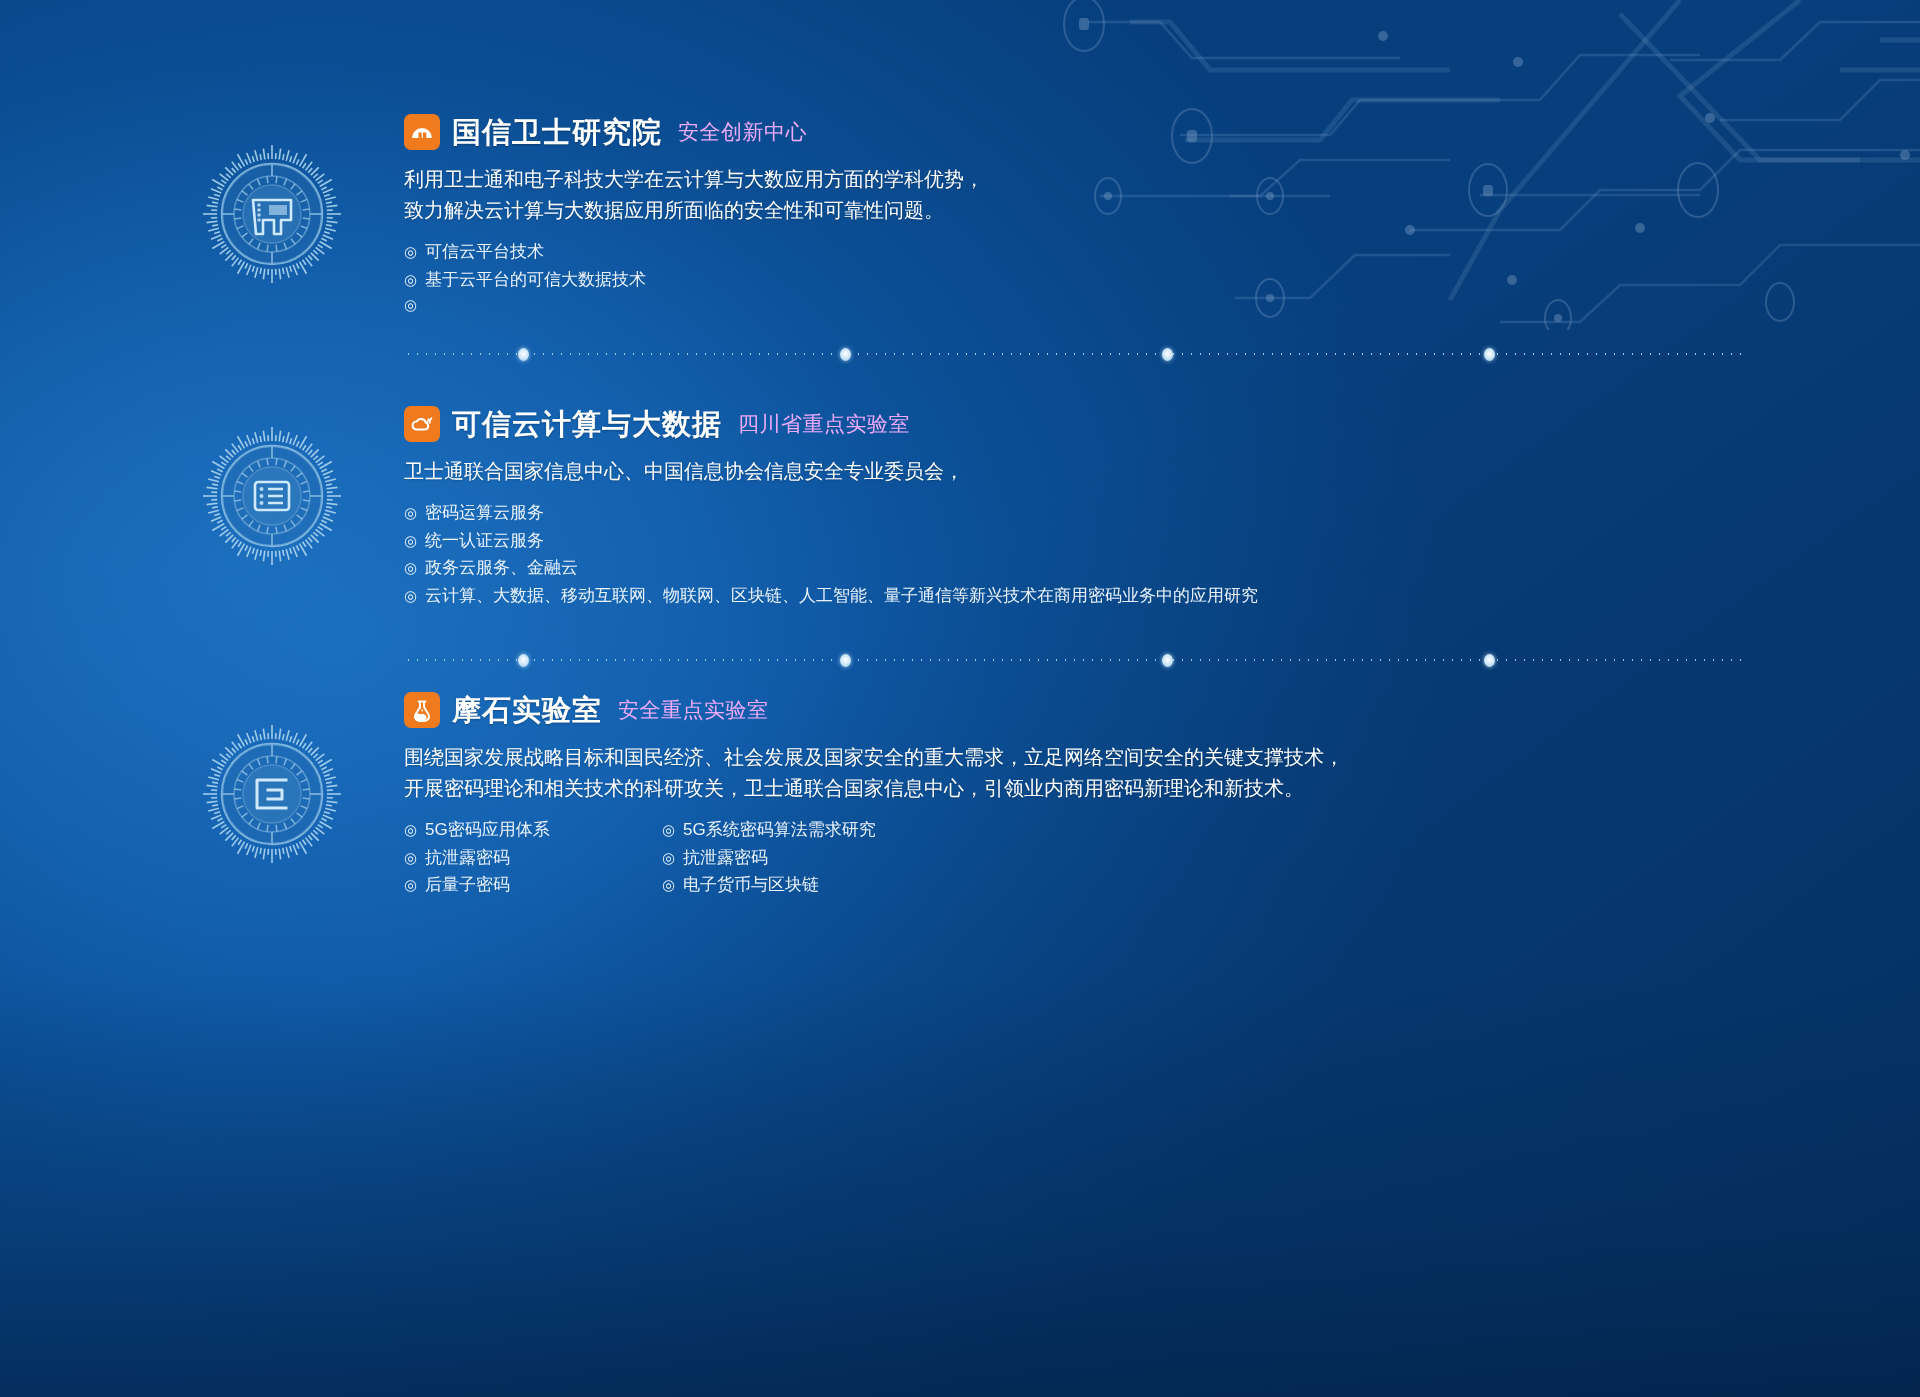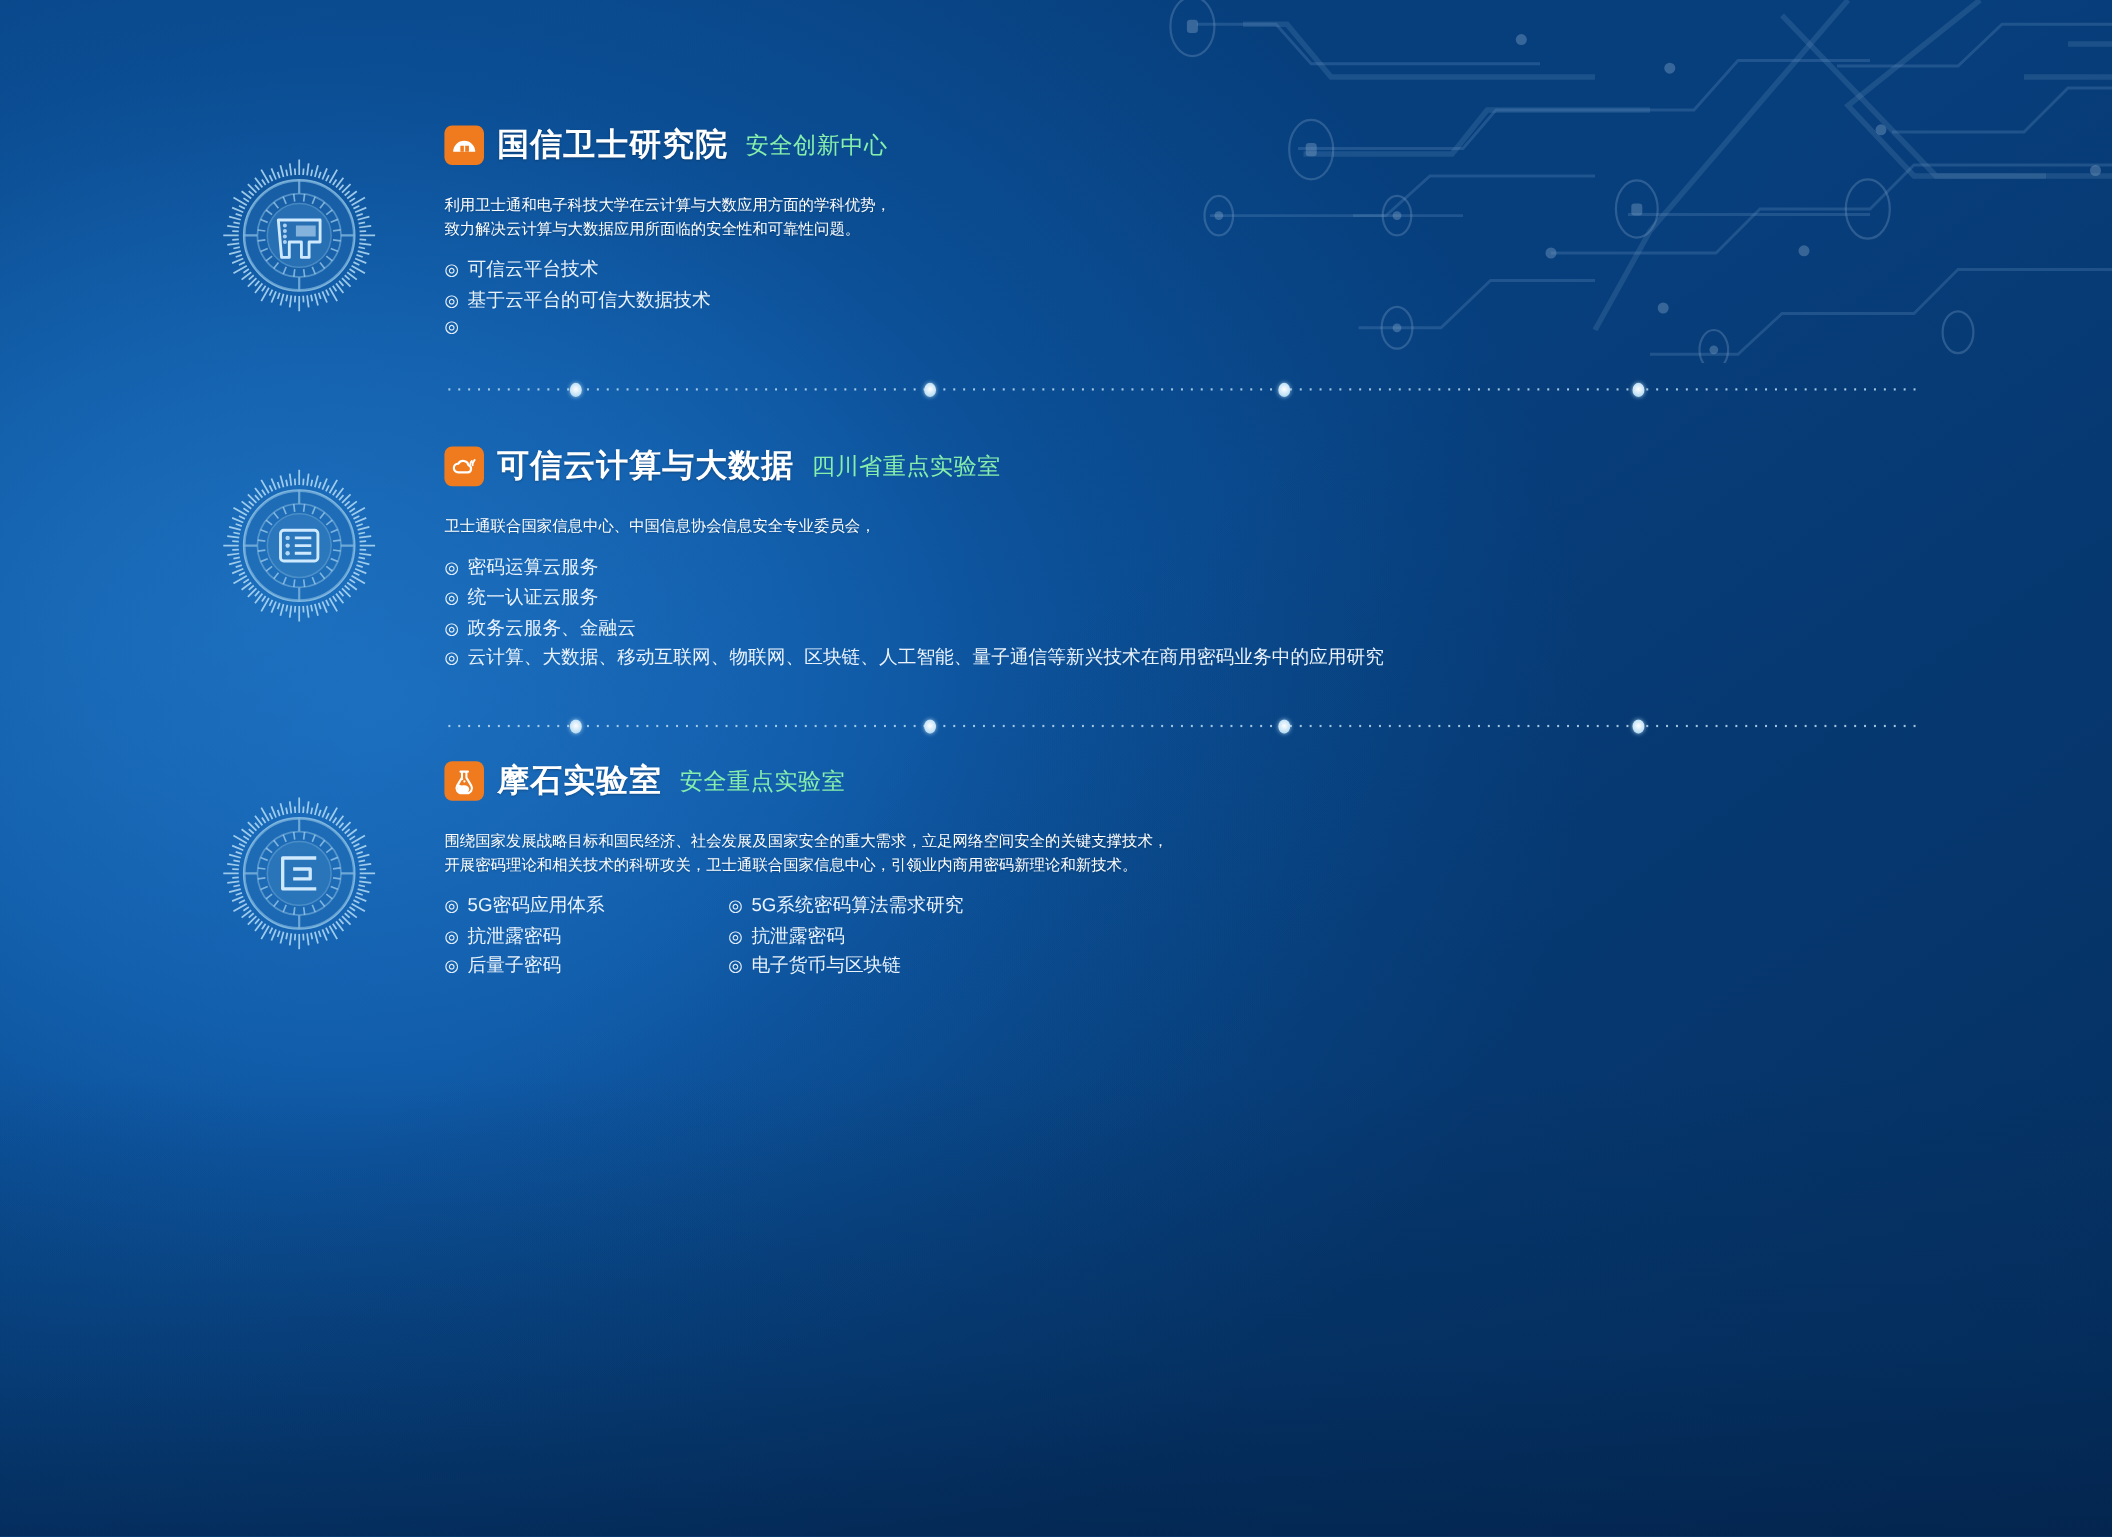--- a/index.html
+++ b/index.html
@@ -54,26 +54,26 @@
     display:flex; align-items:center; justify-content:center;
     flex:0 0 auto;
   }
   .head-ico svg{ width:26px; height:26px; display:block; }
   .title{
     font-size:29px; font-weight:bold; color:#ffffff;
     letter-spacing:1px; line-height:1; white-space:nowrap;
     text-shadow:0 1px 2px rgba(0,0,0,.25);
   }
   .subtitle{
-    font-size:21px; color:#86efac; font-weight:normal;
+    font-size:21px; color:#f0abfc; font-weight:normal;
     letter-spacing:.5px; white-space:nowrap; padding-left:4px;
   }
   .desc{
-    margin-top:24px;
-    font-size:14px; color:#ffffff; line-height:1.55; white-space:nowrap;
+    margin-top:12px;
+    font-size:20px; color:#ffffff; line-height:1.55; white-space:nowrap;
     text-shadow:0 1px 2px rgba(0,0,0,.2);
   }
   .bullets{ margin-top:12px; }
   .bullet{
     font-size:17px; color:#eaf3fc; line-height:1.62;
     white-space:nowrap; display:flex; align-items:baseline; gap:8px;
   }
   .bullet .bdot{ font-size:15px; color:#eaf3fc; }
   .grid2{ display:grid; grid-template-columns:258px auto; row-gap:0; }
 

